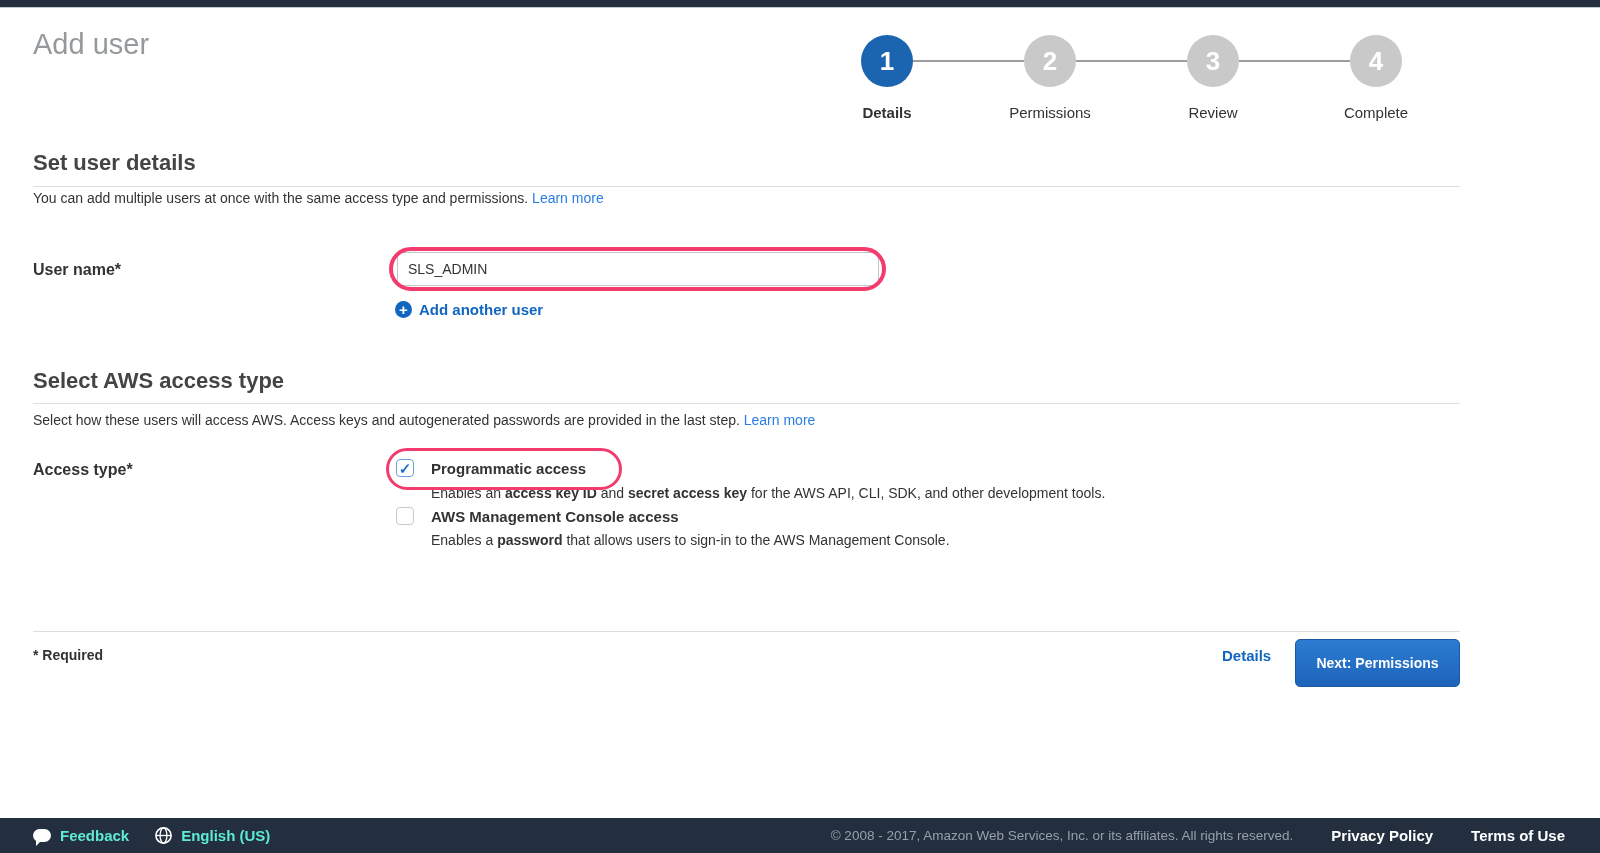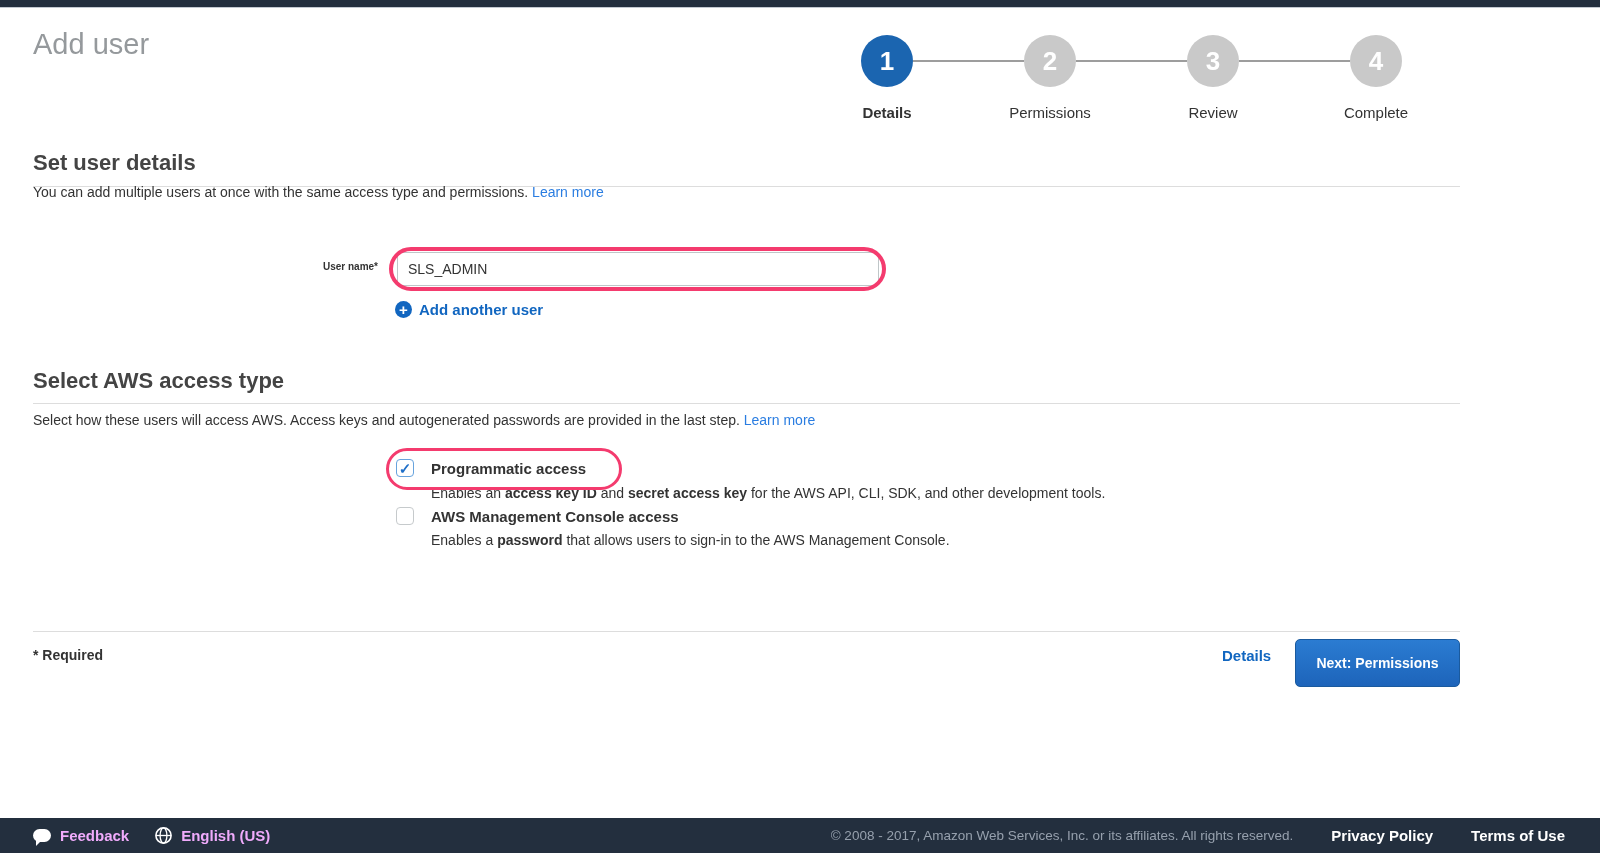--- a/index.html
+++ b/index.html
@@ -26,22 +26,22 @@
   .connector { width:111px; height:2px; background:#9d9d9d; margin:25px -29px 0 -29px; z-index:1; }
 
   
   .section-heading { position:absolute; left:33px; font-size:22px; color:#444; font-weight:700; }
   .rule { position:absolute; left:33px; width:1427px; border-top:1px solid #ddd; }
   .intro { position:absolute; left:33px; font-size:14px; color:#333; }
   a.link { color:#2a7de1; text-decoration:none; cursor:pointer; }
   a.action-link { color:#1166c0; font-weight:bold; text-decoration:none; cursor:pointer; }
 
   
-  .field-label { position:absolute; left:33px; width:345px; text-align:right;
-                 font-size:10px; font-weight:bold; color:#333; }
+  .field-label { position:absolute; left:33px; width:345px; text-align:left;
+                 font-size:16px; font-weight:bold; color:#333; }
   .username-input { position:absolute; left:397px; top:252px; width:482px; height:34px;
                     border:1px solid #bfc6c8; border-radius:4px; font-size:14px;
                     padding:12px 10px; color:#333; font-family:"Liberation Sans", sans-serif; }
   .annotation { position:absolute; border:4px solid #f43b6e; background:transparent;
                 pointer-events:none; z-index:5; }
   .annotation.username { left:389px; top:247px; width:497px; height:44px; border-radius:22px; }
   .annotation.programmatic { left:386px; top:448px; width:236px; height:42px;
                              border-radius:21px; border-width:3px; }
 
   .add-another { position:absolute; left:395px; top:301px; display:flex; align-items:center;
@@ -67,21 +67,21 @@
   .required-note { position:absolute; left:33px; top:647px; font-size:14px; font-weight:bold; }
   .cancel-link { position:absolute; left:1222px; top:647px; font-size:15px; }
   .next-button { position:absolute; left:1295px; top:639px; width:165px; height:48px;
                  background:linear-gradient(#2b7cd2,#1d64ba); border:1px solid #1a5a9e;
                  border-radius:5px; color:#fff; font-weight:bold; font-size:14px;
                  cursor:pointer; font-family:"Liberation Sans", sans-serif; }
 
   
   .footer { position:absolute; left:0; top:818px; width:1600px; height:35px; background:#232f3e;
             display:flex; align-items:center; padding:0 35px 0 33px; }
-  .footer .f-item { display:flex; align-items:center; color:#f0abfc; font-weight:bold;
+  .footer .f-item { display:flex; align-items:center; color:#5eead4; font-weight:bold;
                     font-size:15px; cursor:pointer; }
   .bubble-icon { position:relative; width:18px; height:13px; background:#fff;
                  border-radius:7px; margin-right:9px; }
   .bubble-icon:after { content:""; position:absolute; left:3px; bottom:-4px;
                        border:4px solid transparent; border-top-color:#fff;
                        border-left-color:#fff; }
   .globe-icon { margin:0 9px 0 26px; display:flex; }
   .footer .copyright { margin-left:auto; color:#96a0ad; font-size:13.5px; font-weight:normal;
                        cursor:default; }
   .footer .f-link { color:#fff; font-weight:bold; font-size:15px; margin-left:38px;
@@ -113,35 +113,36 @@
     </div>
     <div class="connector"></div>
     <div class="step">
       <div class="step-circle">4</div>
       <div class="step-label">Complete</div>
     </div>
   </div>
 
   <div class="section-heading" style="top:150px;">Set user details</div>
   <div class="rule" style="top:186px;"></div>
-  <div class="intro" style="top:184px;"><span>You can add multiple users at once with the same access type and permissions. </span><a class="link">Learn more</a></div>
+  <div class="intro" style="top:190px;"><span>You can add multiple users at once with the same access type and permissions. </span><a class="link">Learn more</a></div>
 
   <div class="field-label" style="top:261px;">User name*</div>
   <input class="username-input" type="text" value="SLS_ADMIN" style="">
   <div class="annotation username"></div>
 
   <div class="add-another">
     <span class="plus-icon">+</span>
     <span class="txt">Add another user</span>
   </div>
 
   <div class="section-heading" style="top:368px;">Select AWS access type</div>
   <div class="rule" style="top:403px;"></div>
   <div class="intro" style="top:412px;"><span>Select how these users will access AWS. Access keys and autogenerated passwords are provided in the last step. </span><a class="link">Learn more</a></div>
 
+  <div class="field-label" style="top:461px;">Access type*</div>
 
   <div class="checkbox checked" style="left:396px; top:459px;">
     <span class="mark">✓</span>
   </div>
   <div class="opt-label" style="top:460px;">Programmatic access</div>
   <div class="annotation programmatic"></div>
   <div class="opt-desc" style="top:485px;text-align:center;"><span>Enables an </span><b>access key ID</b><span> and </span><b>secret access key</b><span> for the AWS API, CLI, SDK, and other development tools.</span></div>
 
   <div class="checkbox" style="left:396px; top:507px;">
     

